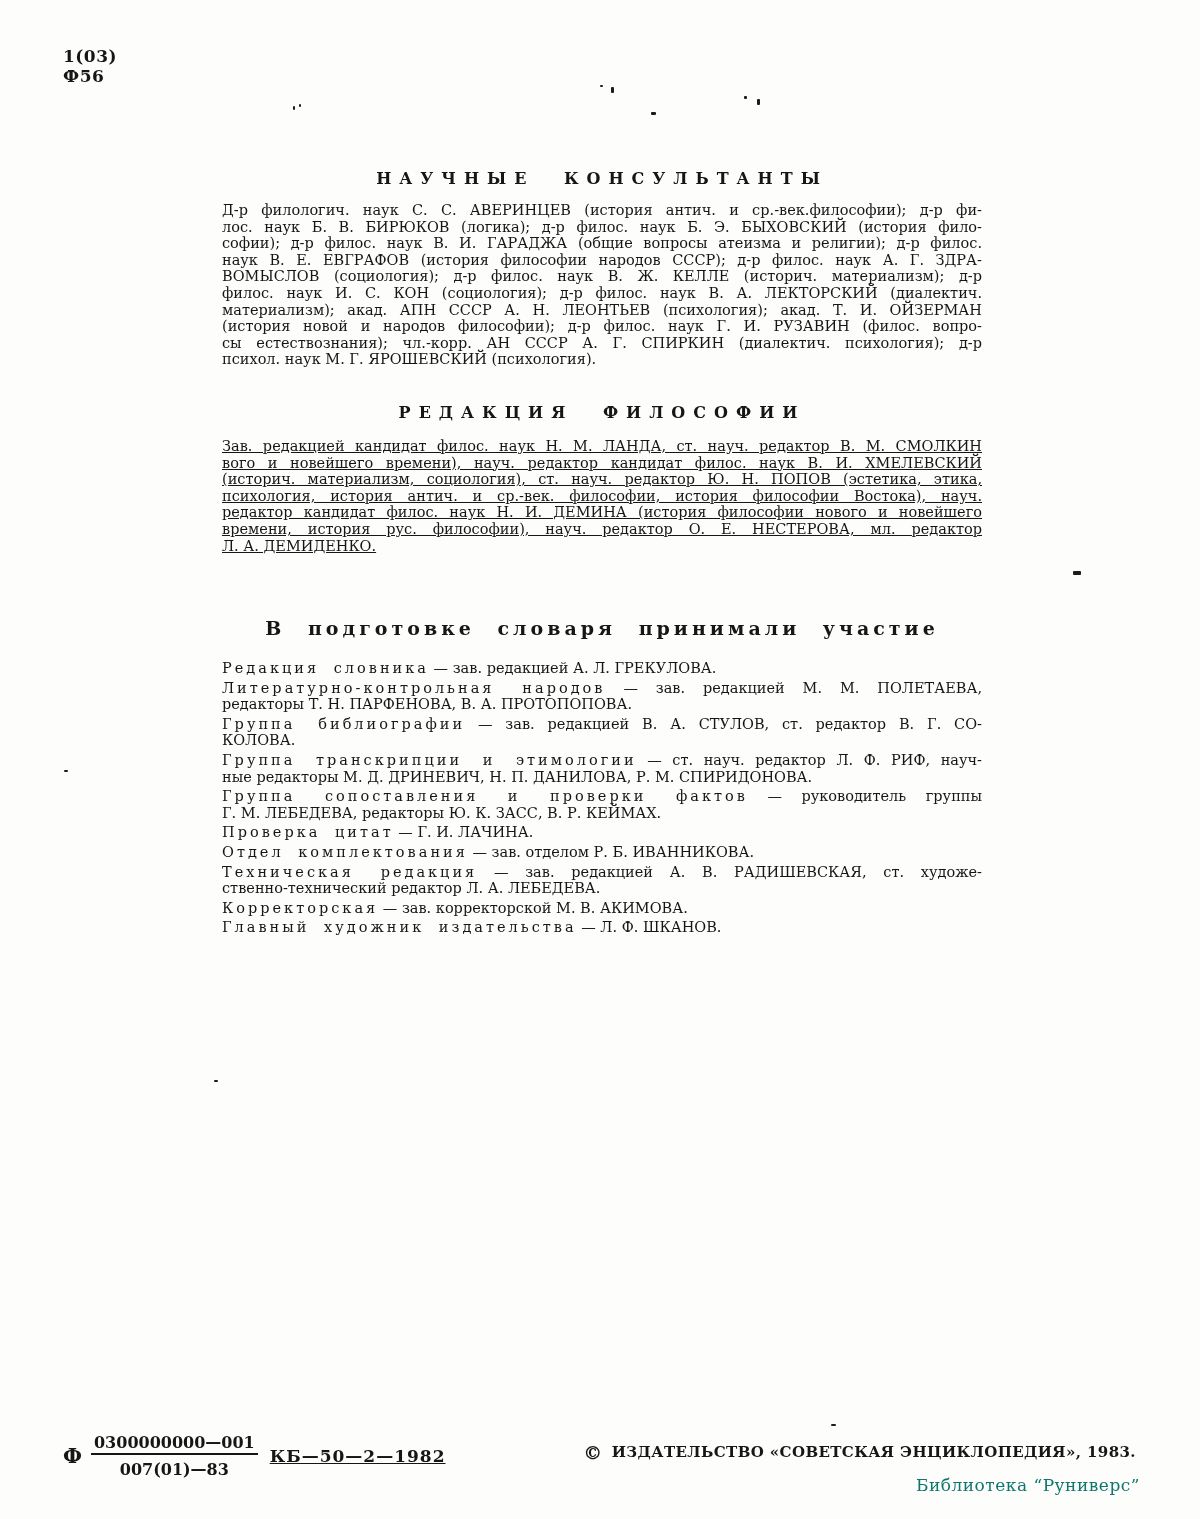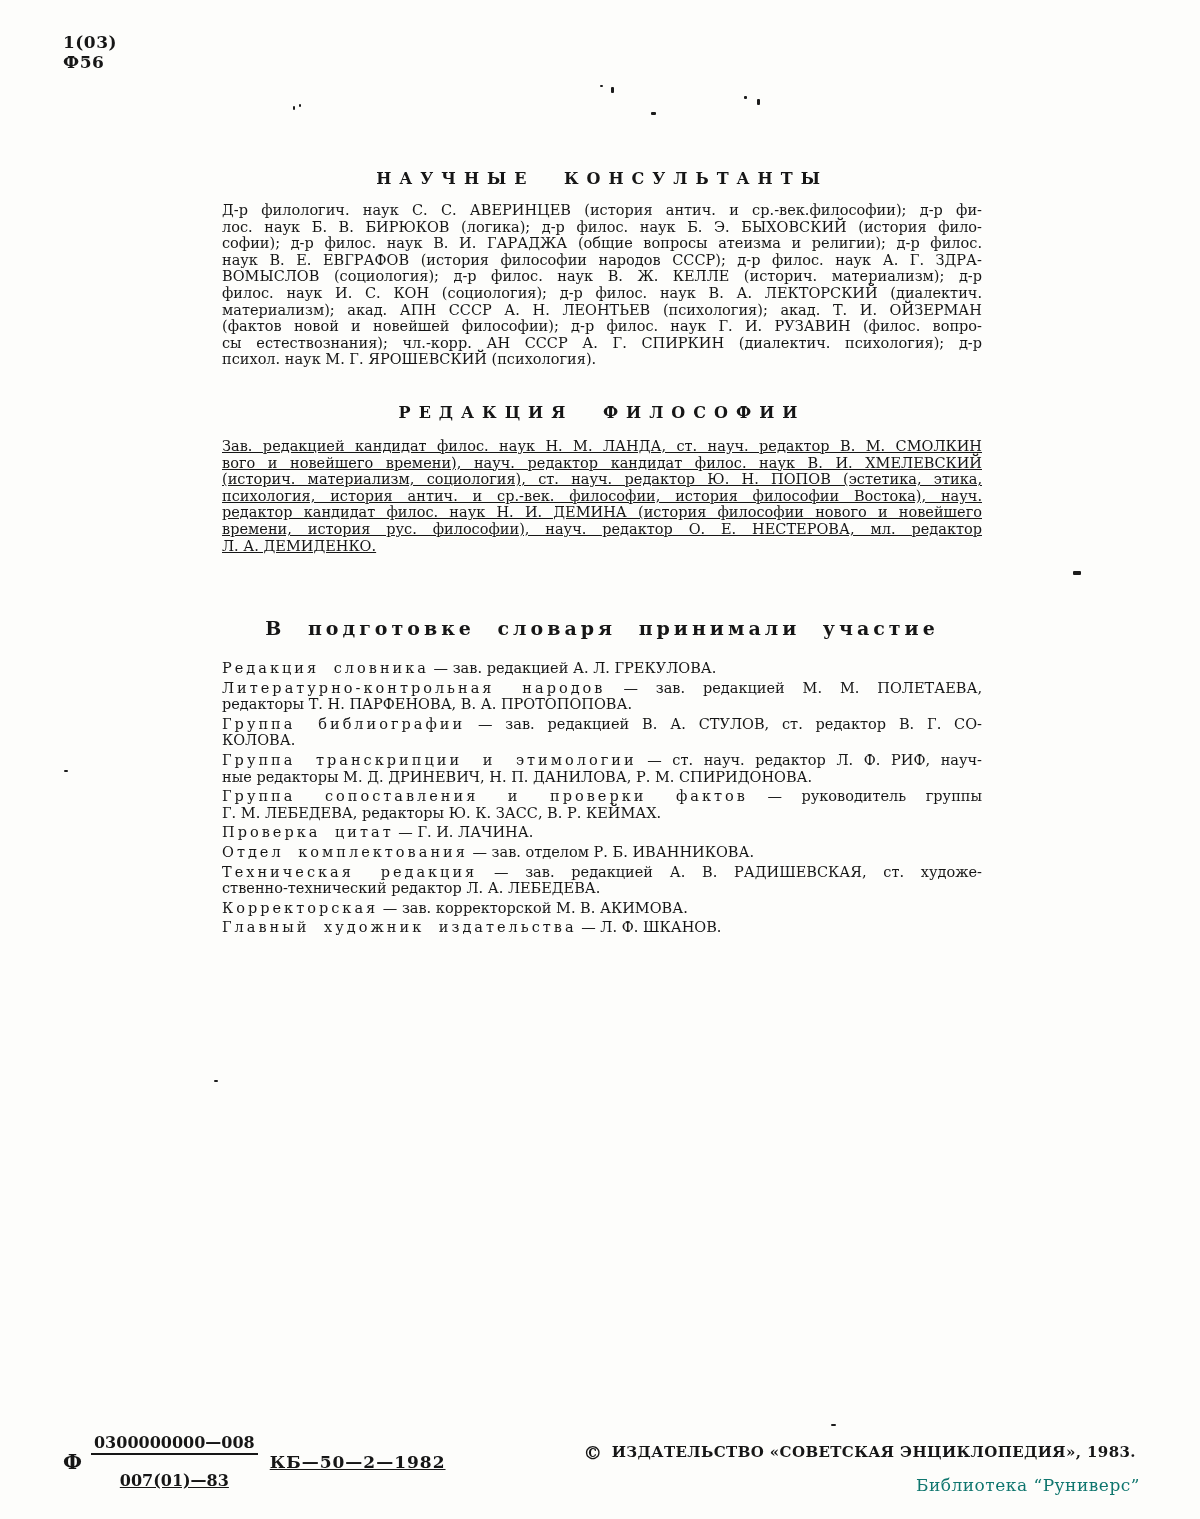--- a/index.html
+++ b/index.html
@@ -7,21 +7,21 @@
     position:relative;
     width:1200px;height:1519px;
     background:#fdfdfb;
     font-family:"DejaVu Serif", serif;
     color:#161616;
     overflow:hidden;
   }
   .abs{position:absolute;}
   
   .callnum{
-    left:63px;top:32px;
+    left:63px;top:46px;
     font-weight:bold;font-size:17px;line-height:20px;
     letter-spacing:0.5px;
   }
   
   .col{left:222px;width:760px;}
   .h-caps{
     font-weight:bold;font-size:16px;
     letter-spacing:8px;word-spacing:16px;
     text-align:center;white-space:nowrap;
   }
@@ -43,21 +43,21 @@
   .lead{letter-spacing:3px;word-spacing:7px;}
   
   .imprint-left{
     left:63px;top:1433px;
     display:flex;align-items:center;
     font-weight:bold;
   }
   .index-letter{font-size:20px;margin-right:9px;}
   .fraction{display:inline-block;text-align:center;font-size:16px;line-height:19px;}
   .fraction .num{border-bottom:2px solid #161616;padding:0 3px 1px;display:block;}
-  .fraction .den{display:block;padding-top:16px;text-decoration:underline;}
+  .fraction .den{display:block;padding-top:5px;}
   .imprint-code{font-size:17px;margin-left:12px;letter-spacing:1px;text-decoration:underline;}
   
   .imprint-right{
     right:64px;top:1441px;
     display:flex;align-items:center;
     font-weight:bold;font-size:15px;letter-spacing:0.4px;
     white-space:nowrap;
   }
   .copy-sym{font-size:19px;margin-right:9px;font-weight:bold;}
   
@@ -82,21 +82,21 @@
   <div class="abs col h-caps" id="heading-consultants">НАУЧНЫЕ КОНСУЛЬТАНТЫ</div>
 
   <div class="abs col para" id="consultants-paragraph">
       <div class="jline">Д-р филологич. наук С. С. АВЕРИНЦЕВ (история антич. и ср.-век.философии); д-р фи-</div>
       <div class="jline">лос. наук Б. В. БИРЮКОВ (логика); д-р филос. наук Б. Э. БЫХОВСКИЙ (история фило-</div>
       <div class="jline">софии); д-р филос. наук В. И. ГАРАДЖА (общие вопросы атеизма и религии); д-р филос.</div>
       <div class="jline">наук В. Е. ЕВГРАФОВ (история философии народов СССР); д-р филос. наук А. Г. ЗДРА-</div>
       <div class="jline">ВОМЫСЛОВ (социология); д-р филос. наук В. Ж. КЕЛЛЕ (историч. материализм); д-р</div>
       <div class="jline">филос. наук И. С. КОН (социология); д-р филос. наук В. А. ЛЕКТОРСКИЙ (диалектич.</div>
       <div class="jline">материализм); акад. АПН СССР А. Н. ЛЕОНТЬЕВ (психология); акад. Т. И. ОЙЗЕРМАН</div>
-      <div class="jline">(фактов новой и новейшей философии); д-р филос. наук Г. И. РУЗАВИН (филос. вопро-</div>
+      <div class="jline">(история новой и народов философии); д-р филос. наук Г. И. РУЗАВИН (филос. вопро-</div>
       <div class="jline">сы естествознания); чл.-корр. АН СССР А. Г. СПИРКИН (диалектич. психология); д-р</div>
       <div class="jline end">психол. наук М. Г. ЯРОШЕВСКИЙ (психология).</div>
     </div>
 
   <div class="abs col h-caps" id="heading-editorial">РЕДАКЦИЯ ФИЛОСОФИИ</div>
 
   <div class="abs col para" id="editorial-paragraph">
       <div class="jline">Зав. редакцией кандидат филос. наук Н. М. ЛАНДА, ст. науч. редактор В. М. СМОЛКИН</div>
       <div class="jline">вого и новейшего времени), науч. редактор кандидат филос. наук В. И. ХМЕЛЕВСКИЙ</div>
       <div class="jline">(историч. материализм, социология), ст. науч. редактор Ю. Н. ПОПОВ (эстетика, этика,</div>
@@ -142,21 +142,21 @@
         <div class="jline end"><span class="lead">Корректорская</span> — зав. корректорской М. В. АКИМОВА.</div>
       </div>
       <div class="item">
         <div class="jline end"><span class="lead">Главный художник издательства</span> — Л. Ф. ШКАНОВ.</div>
       </div>
     </div>
 
   <div class="abs imprint-left">
     <span class="index-letter">Ф</span>
     <span class="fraction">
-      <span class="num">0300000000—008</span>
+      <span class="num">0300000000—001</span>
       <span class="den">007(01)—83</span>
     </span>
     <span class="imprint-code">КБ—50—2—1982</span>
   </div>
 
   <div class="abs imprint-right">
     <span class="copy-sym">©</span>
     <span>ИЗДАТЕЛЬСТВО «СОВЕТСКАЯ ЭНЦИКЛОПЕДИЯ», 1983.</span>
   </div>
 

